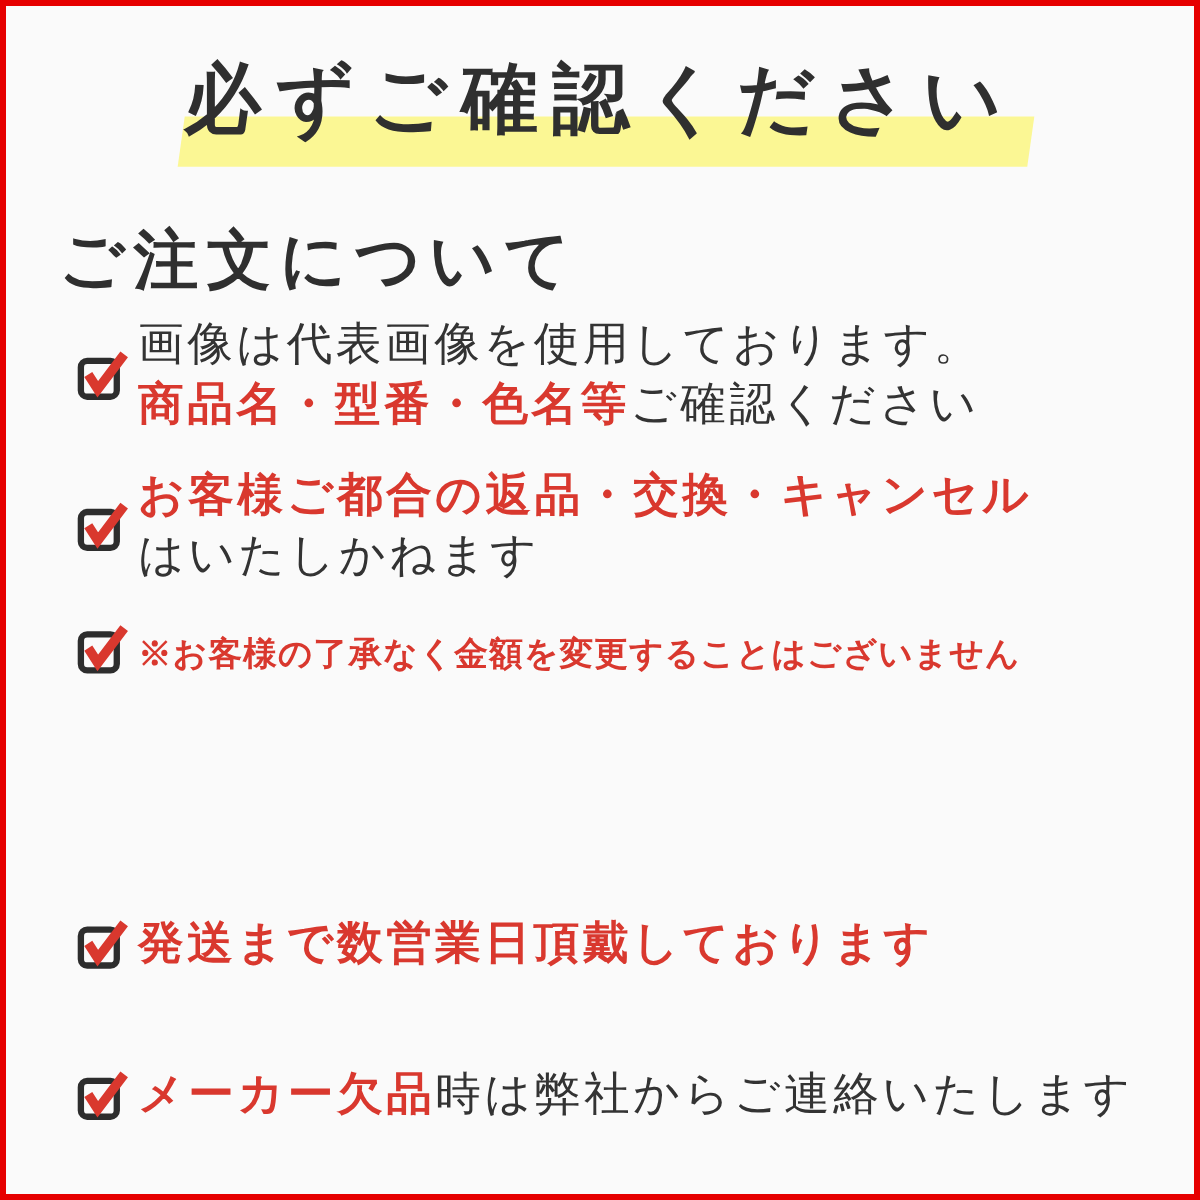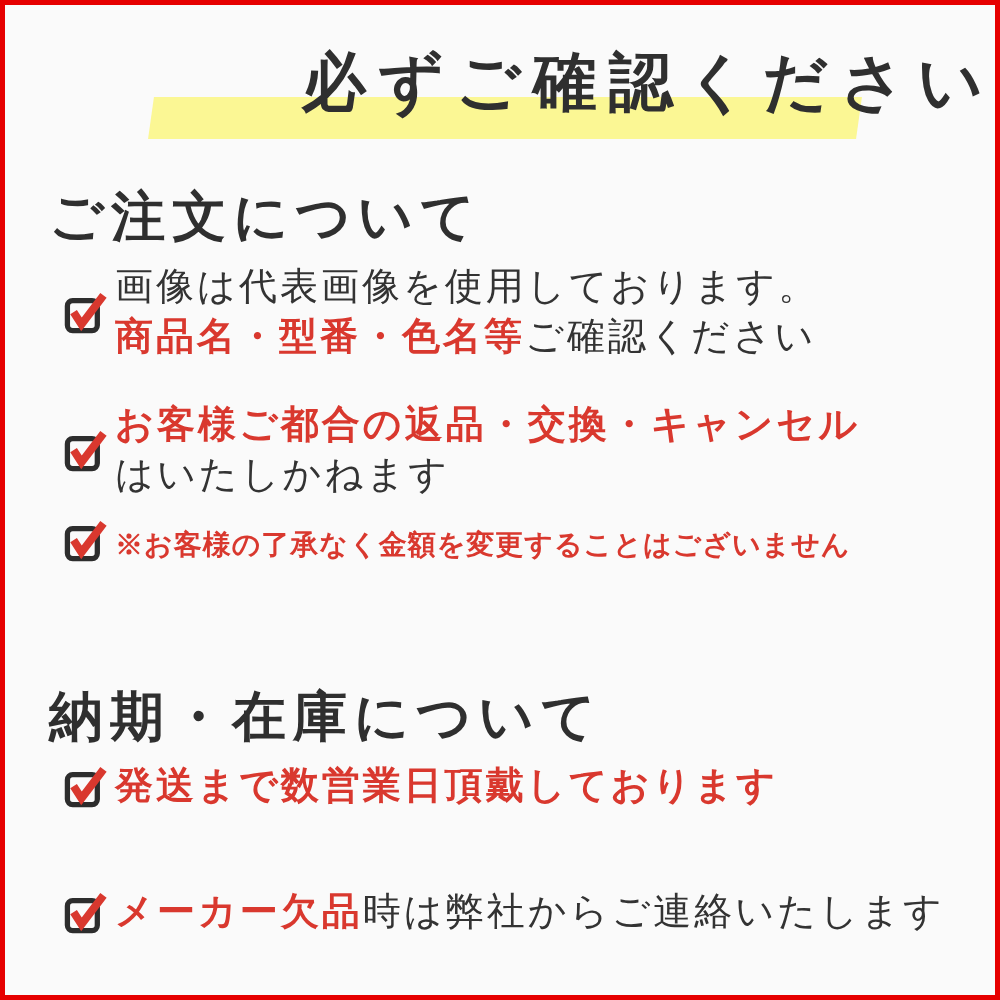--- a/index.html
+++ b/index.html
@@ -29,21 +29,21 @@
     top: 92px; left: 146px;
     width: 708px; height: 42px;
     background: var(--highlight-yellow);
     transform: skewX(-8deg);
     z-index: 1;
   }
   .title-text {
     position: absolute;
     top: 34px; left: 0;
     width: 100%;
-    text-align: right;
+    text-align: center;
     font-size: 64px;
     font-weight: 700;
     letter-spacing: 12px;
     color: var(--text-dark);
     z-index: 2;
     white-space: nowrap;
   }
   
   .sec-h {
     position: absolute;
@@ -57,21 +57,21 @@
   .sec-h.s1 { top: 176px; }
   .sec-h.s2 { top: 676px; }
   
   .row {
     position: absolute;
     left: 58px;
     display: flex;
     align-items: center;
   }
   .row.i1 { top: 256px; }
-  .row.i2 { top: 382px; margin-top: 12px; }
+  .row.i2 { top: 382px; }
   .row.i3 { top: 508px; }
   .row.i4 { top: 754px; }
   .row.i5 { top: 880px; }
   .cbx {
     flex: 0 0 auto;
     width: 44px; height: 48px;
     margin-top: 4px;
     margin-right: 8px;
     overflow: visible;
   }
@@ -131,21 +131,20 @@
   <div class="row i3">
     <svg class="cbx" viewBox="0 0 50 52">
       <rect x="5" y="12" width="34" height="34" rx="6" fill="none" stroke="#2d2d2d" stroke-width="6"></rect>
       <path d="M12 25 L21 39 L46 6" fill="none" stroke="#d9382e" stroke-width="9"></path>
     </svg>
     <div class="txt">
       <div class="note">※お客様の了承なく金額を変更することはございません</div>
     </div>
   </div>
 
-  <div class="sec-h s2">納期・在庫について</div>
 
   <div class="row i4">
     <svg class="cbx" viewBox="0 0 50 52">
       <rect x="5" y="12" width="34" height="34" rx="6" fill="none" stroke="#2d2d2d" stroke-width="6"></rect>
       <path d="M12 25 L21 39 L46 6" fill="none" stroke="#d9382e" stroke-width="9"></path>
     </svg>
     <div class="txt">
       <div><span class="em">発送まで数営業日頂戴しております</span></div>
     </div>
   </div>

